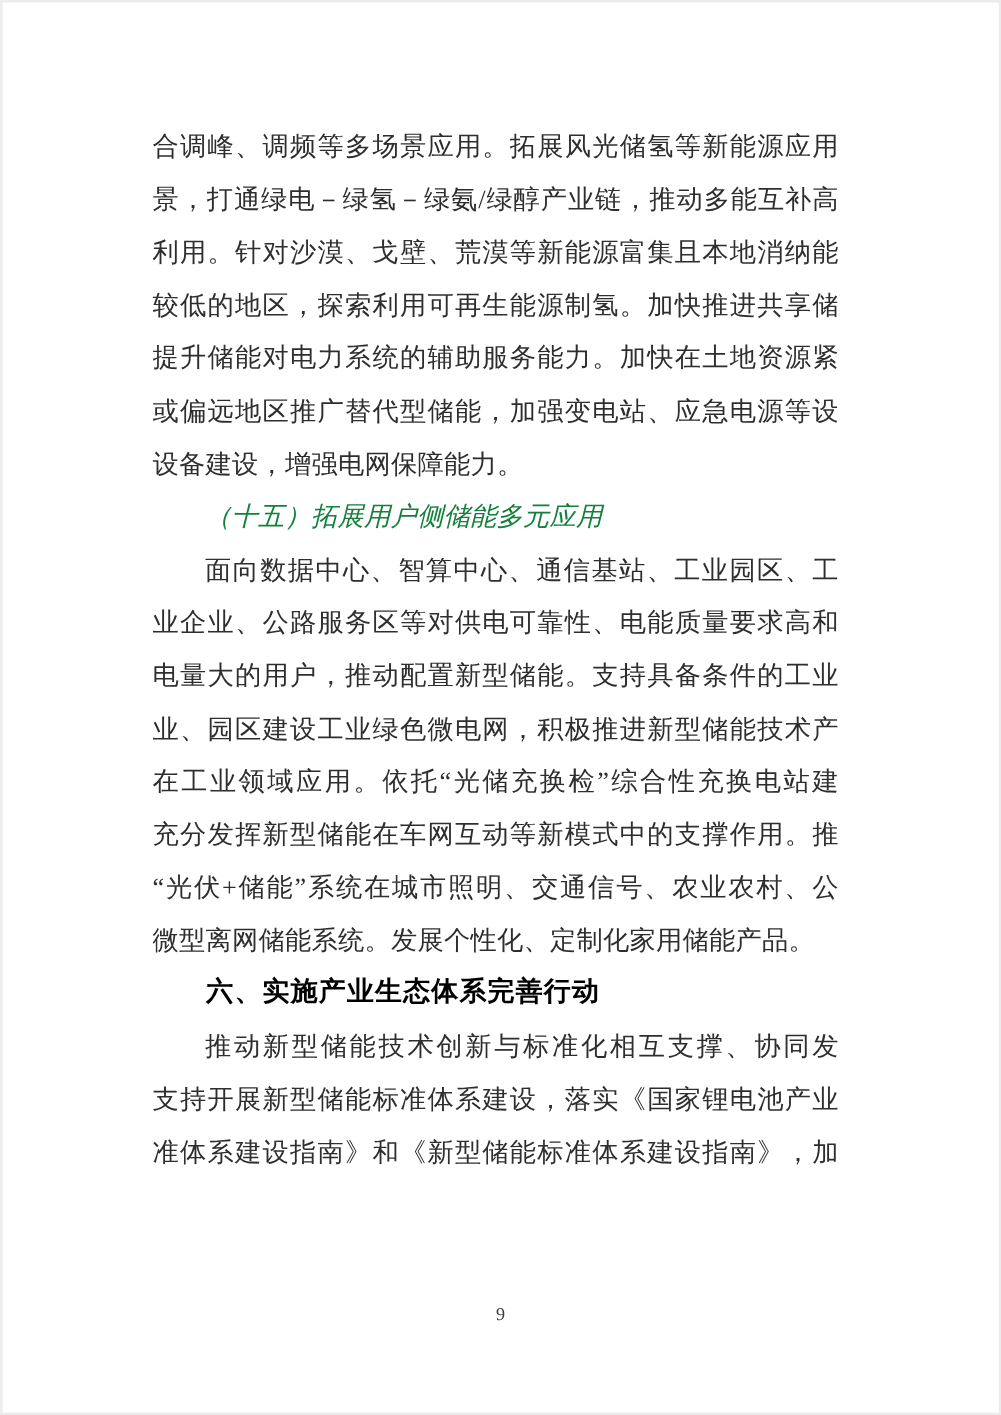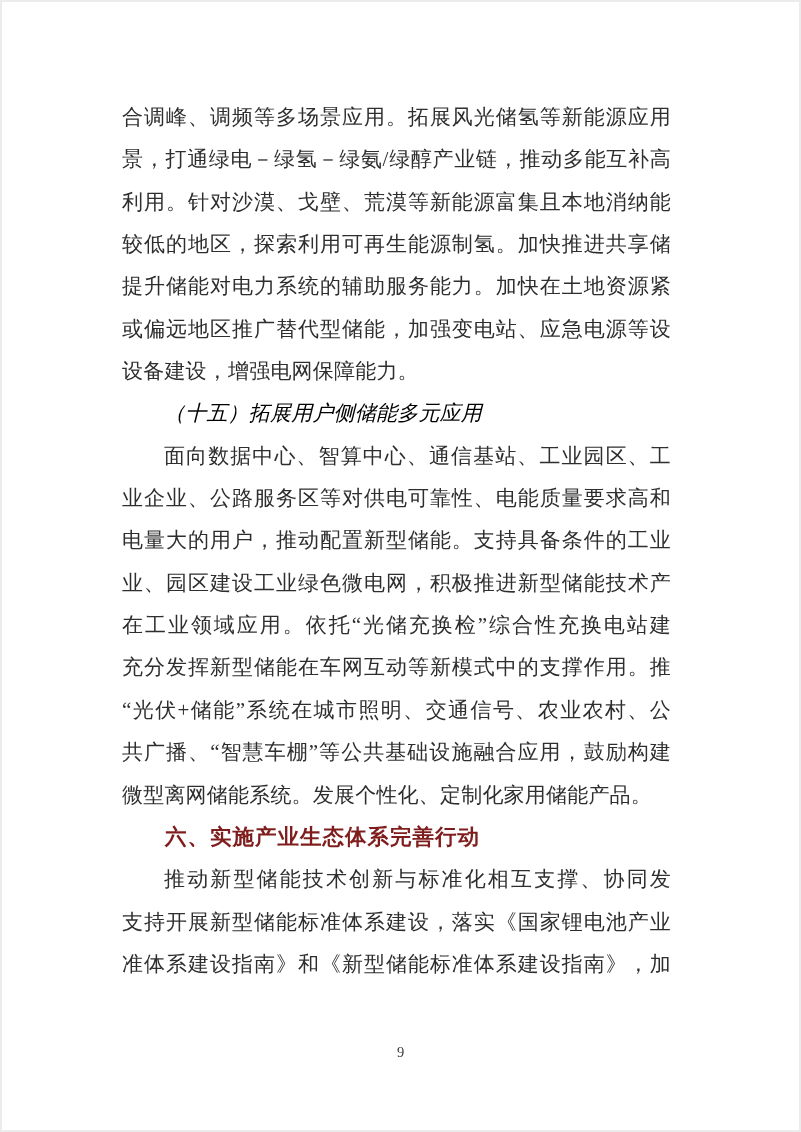--- a/index.html
+++ b/index.html
@@ -41,31 +41,31 @@
     text-align: right;
     text-align-last: left;
   }
   .indent { text-indent: 2em; }
   .heading-kaiti {
     text-indent: 2em;
     text-align: left;
     text-align-last: left;
     font-style: italic;
     font-size: 21px;
-    color: #000000;
+    color: #15803d;
   }
   .heading-bold {
     text-indent: 2em;
     text-align: left;
     text-align-last: left;
-    font-family: Liberation Sans, sans-serif;
+    font-family: Liberation Mono, monospace;
     font-weight: 700;
     font-style: normal;
     font-size: 21.5px;
-    color: #7f1d1d;
+    color: #000000;
     letter-spacing: 1px;
   }
   .page-number {
     position: absolute;
     left: 0;
     top: 1042px;
     width: 100%;
     text-align: center;
     font-size: 14.5px;
     color: #3c3c3c;
@@ -88,21 +88,20 @@
       </div>
       <div class="line heading-kaiti">（十五）拓展用户侧储能多元应用</div>
       <div class="para">
         <div class="line indent">面向数据中心、智算中心、通信基站、工业园区、工商</div>
         <div class="line">业企业、公路服务区等对供电可靠性、电能质量要求高和用</div>
         <div class="line">电量大的用户，推动配置新型储能。支持具备条件的工业企</div>
         <div class="line">业、园区建设工业绿色微电网，积极推进新型储能技术产品</div>
         <div class="line">在工业领域应用。依托“光储充换检”综合性充换电站建设，</div>
         <div class="line">充分发挥新型储能在车网互动等新模式中的支撑作用。推动</div>
         <div class="line">“光伏+储能”系统在城市照明、交通信号、农业农村、公</div>
-        <div class="line">共广播、“智慧车棚”等公共基础设施融合应用，鼓励构建</div>
         <div class="line line-last">微型离网储能系统。发展个性化、定制化家用储能产品。</div>
       </div>
       <div class="line heading-bold">六、实施产业生态体系完善行动</div>
       <div class="para">
         <div class="line indent">推动新型储能技术创新与标准化相互支撑、协同发展。</div>
         <div class="line">支持开展新型储能标准体系建设，落实《国家锂电池产业标</div>
         <div class="line">准体系建设指南》和《新型储能标准体系建设指南》，加强</div>
       </div>
     </div>
   <div class="page-number">9</div>

